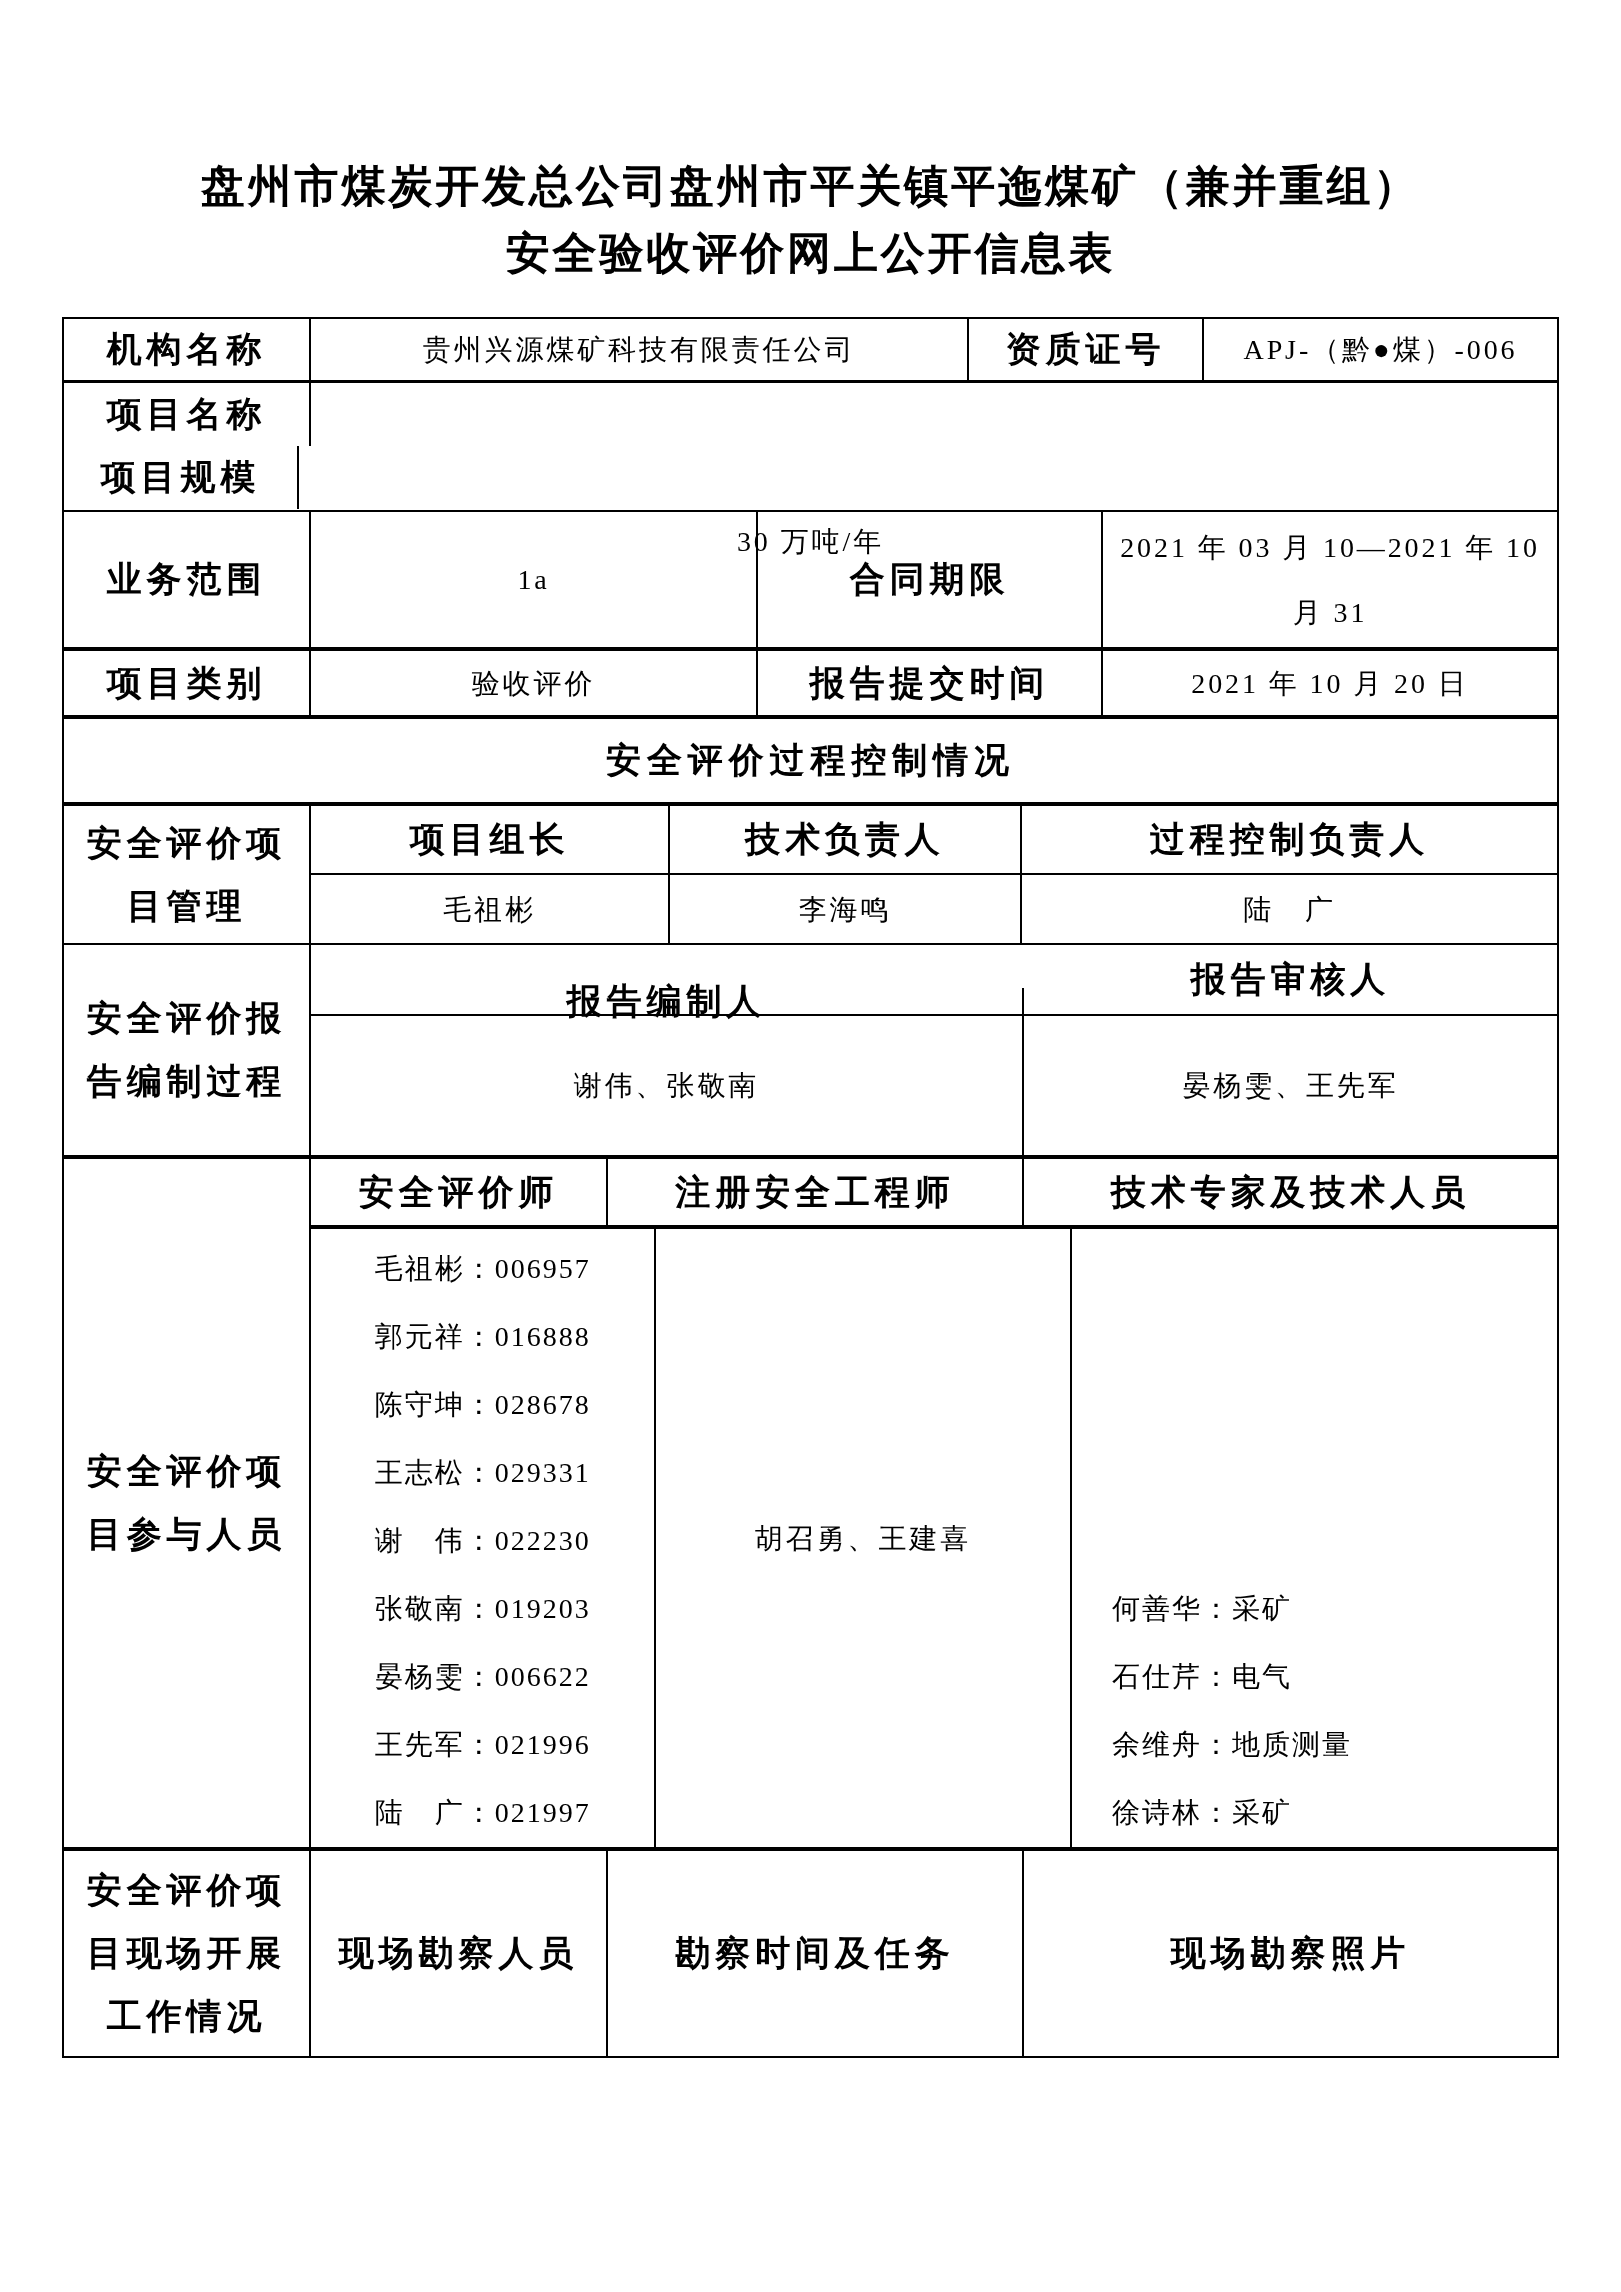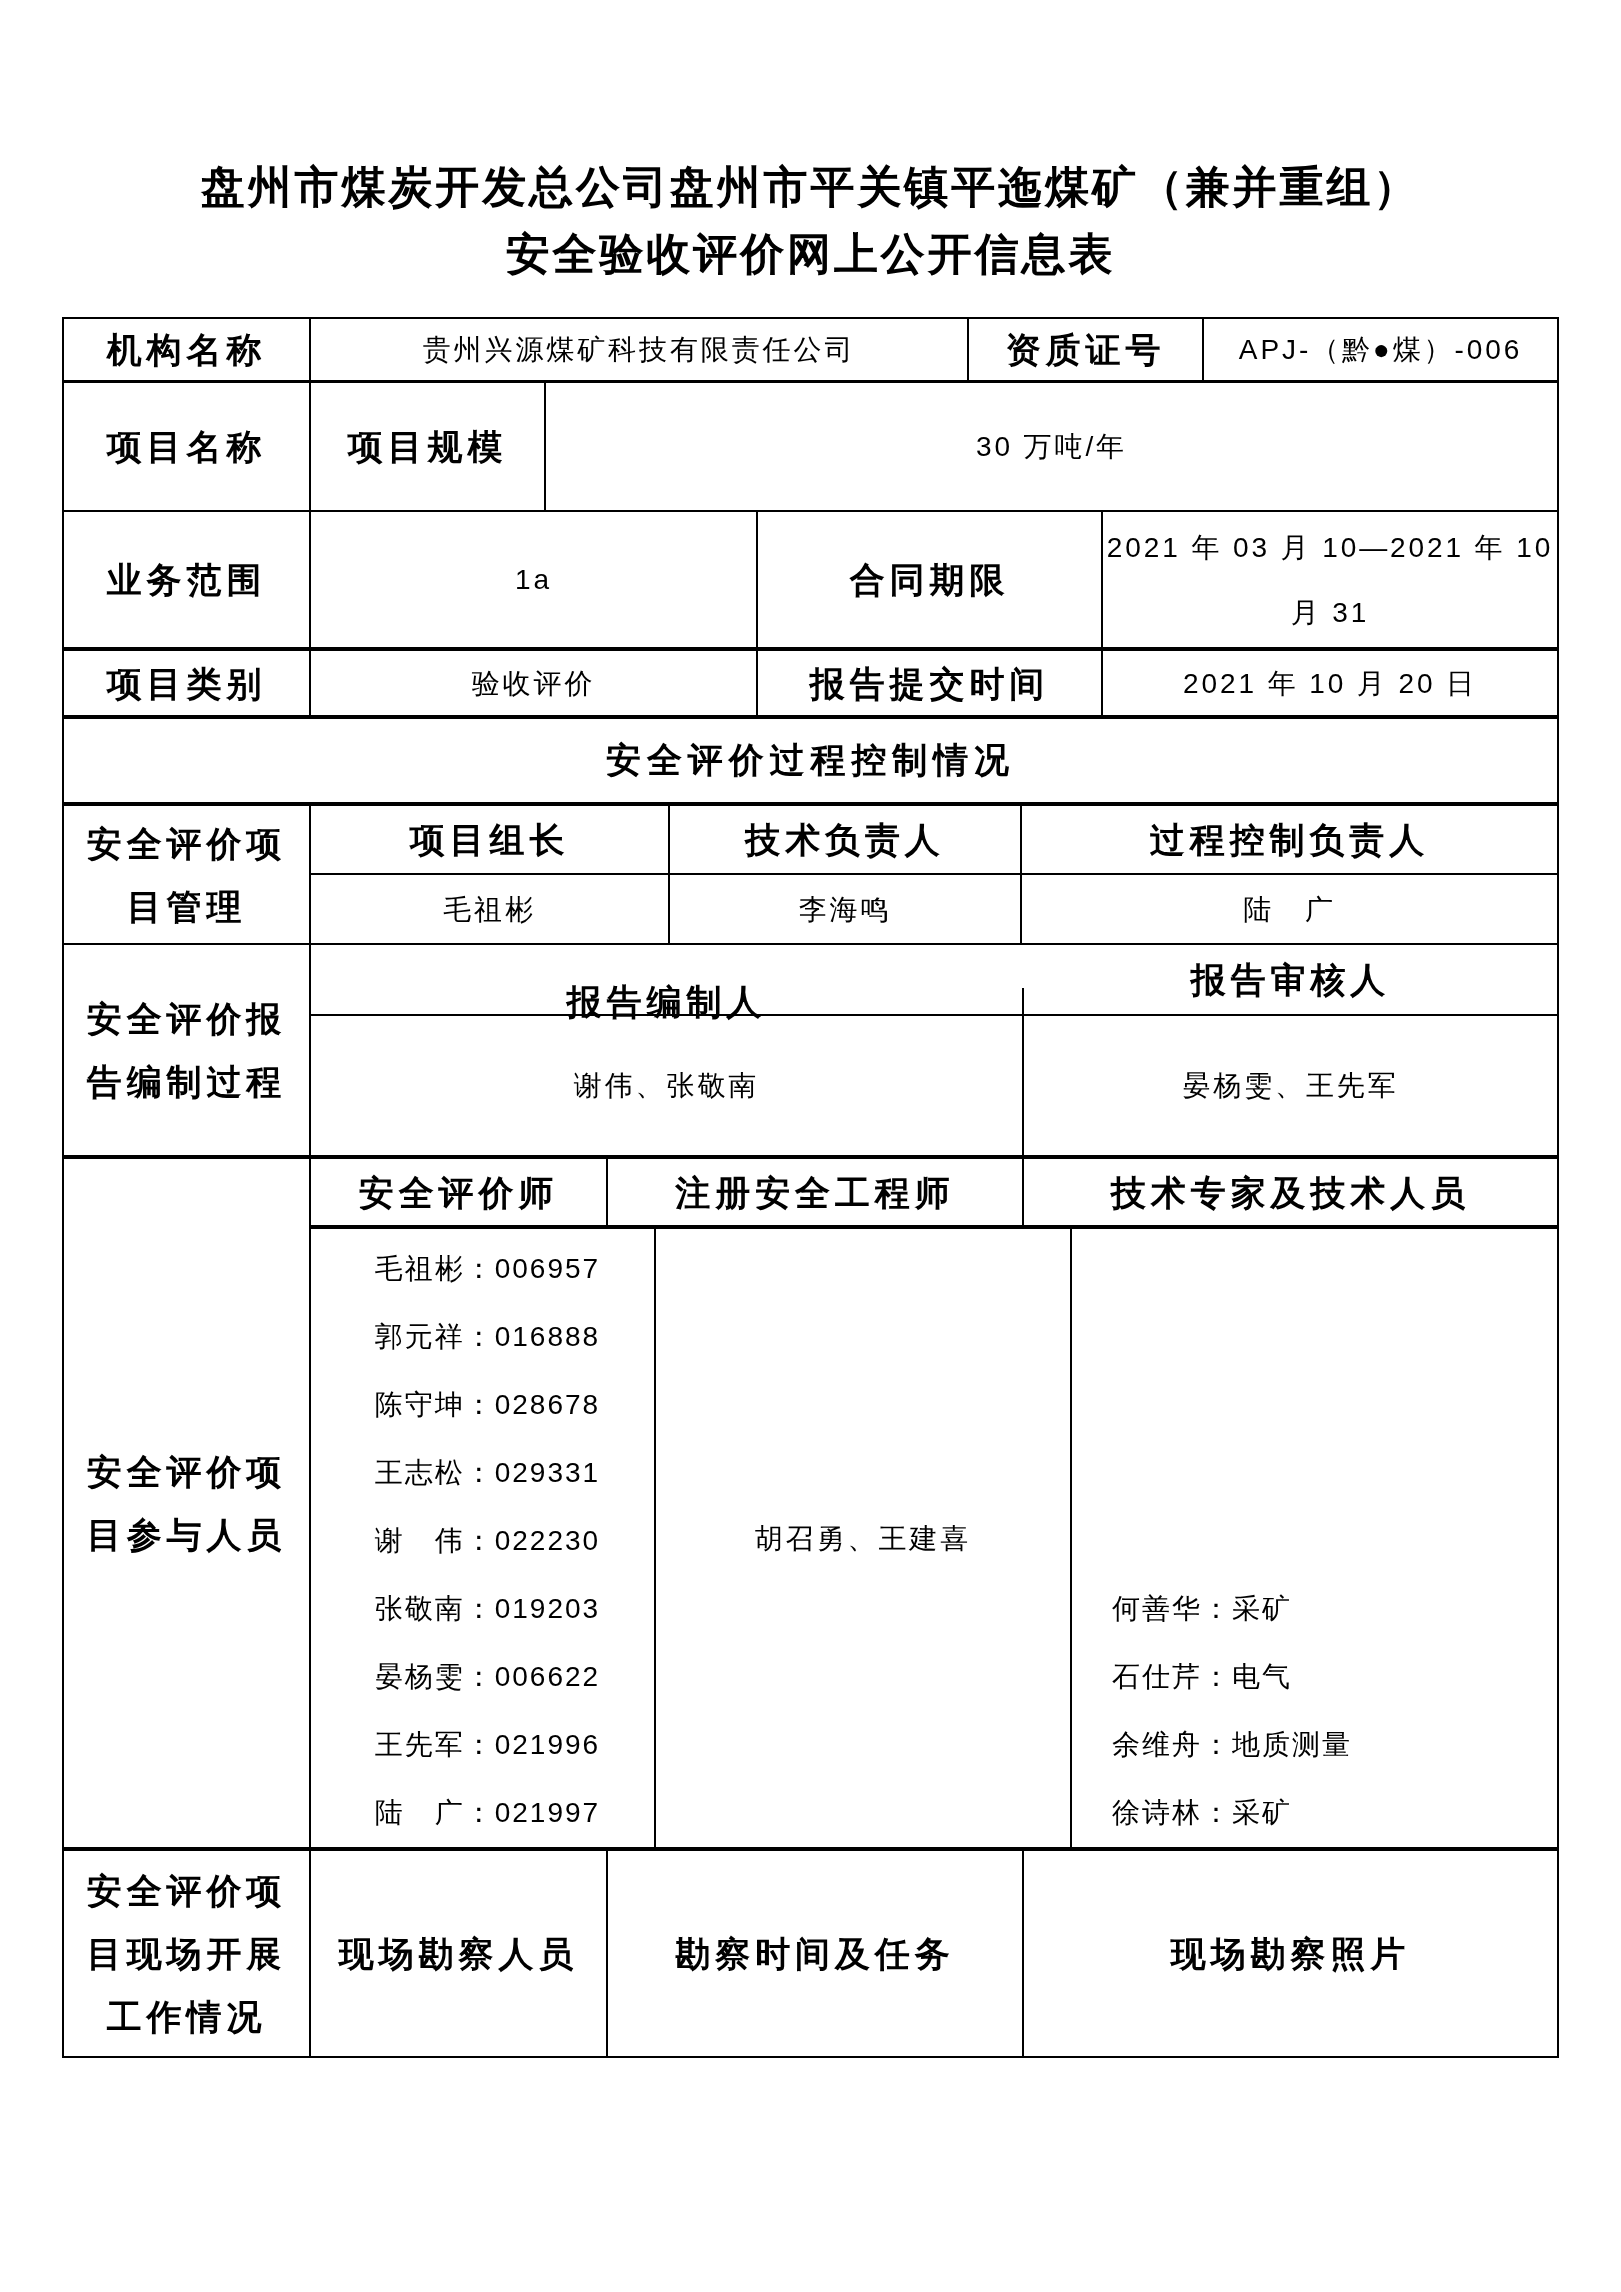--- a/index.html
+++ b/index.html
@@ -1,17 +1,17 @@
 <!DOCTYPE html>
 <html><head>
 <meta charset="utf-8">
 <style>
   html,body{margin:0;padding:0;background:#888;}
   .page{position:relative;width:1621px;height:2293px;background:#ffffff;margin:0 auto;
-        font-family:Liberation Sans, sans-serif;color:#000;overflow:hidden;}
+        font-family:Liberation Serif, serif;color:#000;overflow:hidden;}
   .titles{position:absolute;top:153px;left:0;width:100%;text-align:center;
           font-weight:bold;font-size:44px;letter-spacing:2.9px;line-height:67px;}
   .tbl{position:absolute;left:62px;top:317px;width:1497px;border:2.9px solid #000;box-sizing:border-box;}
   .row{display:flex;box-sizing:border-box;}
   .group{display:flex;box-sizing:border-box;}
   .rightcol{flex:1;display:flex;flex-direction:column;box-sizing:border-box;min-width:0;}
   .cell{display:flex;align-items:center;justify-content:center;box-sizing:border-box;
         border-right:2.9px solid #000;text-align:center;white-space:pre-line;min-width:0;}
   .cell.last{border-right:none;}
   .bb3{border-bottom:2.9px solid #000;}
@@ -36,21 +36,21 @@
 
   <div class="tbl">
 
     <div class="row bb4" style="height:64px;">
       <div class="cell lab" style="width:247px;">机构名称</div>
       <div class="cell val" style="width:658px;">贵州兴源煤矿科技有限责任公司</div>
       <div class="cell lab" style="width:235px;">资质证号</div>
       <div class="cell val last" style="flex:1;">APJ-（黔●煤）-006</div>
     </div>
 
-    <div class="row bb3" style="height:129px;">
+    <div class="row bb3" style="height:129px;flex-direction:column;">
       <div class="cell lab" style="width:247px;">项目名称</div>
       <div class="cell lab" style="width:235px;">项目规模</div>
       <div class="cell val last" style="flex:1;">30 万吨/年</div>
     </div>
 
     <div class="row bb5" style="height:139px;">
       <div class="cell lab" style="width:247px;">业务范围</div>
       <div class="cell val" style="width:447px;">1a</div>
       <div class="cell lab" style="width:345px;">合同期限</div>
       <div class="cell val last" style="flex:1;">2021 年 03 月 10—2021 年 10

